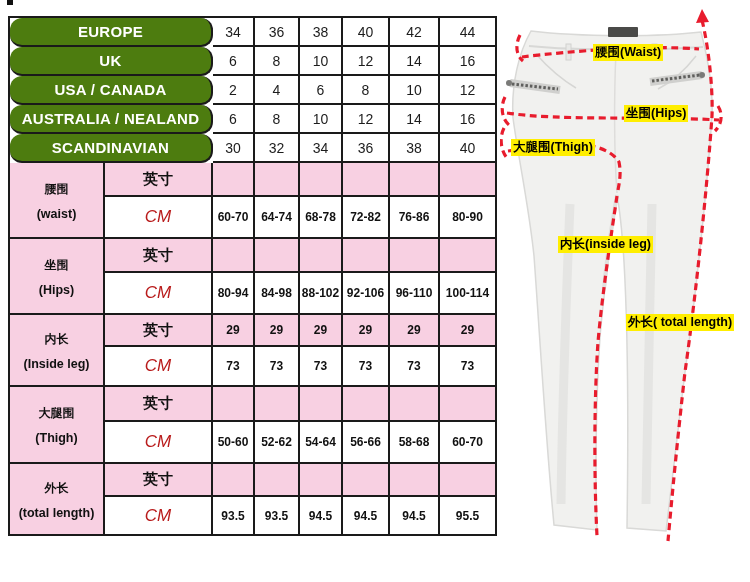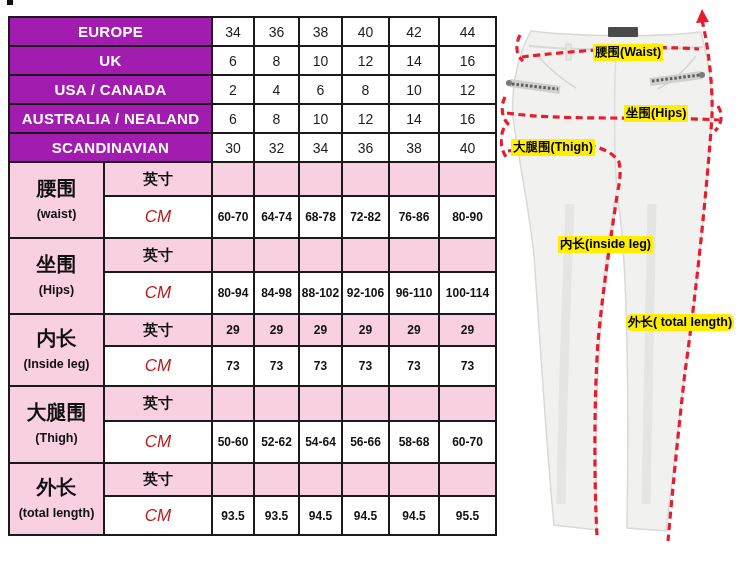--- a/index.html
+++ b/index.html
@@ -4,45 +4,45 @@
 <style>
   html,body{margin:0;padding:0;background:#ffffff;}
   #canvas{position:relative;width:750px;height:582px;background:#ffffff;overflow:hidden;
           font-family:"Liberation Sans","DejaVu Sans",sans-serif;}
 
   
   #size-table{position:absolute;left:8px;top:16px;border-collapse:separate;border-spacing:0;
               table-layout:fixed;border-top:2px solid #1a1a1a;border-left:2px solid #1a1a1a;}
   #size-table td{box-sizing:border-box;border-right:2px solid #1a1a1a;border-bottom:2px solid #1a1a1a;
                  text-align:center;vertical-align:middle;padding:0;overflow:hidden;white-space:nowrap;}
-  td.hlabel{background:#a21caf;color:#ffffff;font-weight:bold;font-size:15px;letter-spacing:.3px;
-            border-bottom:3px solid #ffffff;}
+  td.hlabel{background:#4d7c0f;color:#ffffff;font-weight:bold;font-size:15px;letter-spacing:.3px;
+            border-bottom:3px solid #ffffff;border-radius:12px;}
   td.hlabel.last{border-bottom:2px solid #1a1a1a;}
   td.uval{font-size:14px;color:#1c1c1c;background:#ffffff;}
   td.pink{background:#f8d0e2;}
   td.unit-inch{font-size:15px;font-weight:bold;color:#111;}
   td.unit-cm{font-size:17px;color:#b91c1c;background:#ffffff;font-style:italic;}
   td.rval{font-size:12px;font-weight:bold;color:#111;background:#ffffff;}
   td.rval.pink{background:#f8d0e2;}
   td.plabel{background:#f8d0e2;color:#111;}
-  .plabel .cn{font-size:20px;font-weight:bold;line-height:19px;font-family:Liberation Mono, monospace;}
+  .plabel .cn{font-size:12px;font-weight:bold;line-height:19px;}
   .plabel .en{font-size:12.5px;font-weight:bold;line-height:14px;margin-top:8px;}
 
   
   #crop-artifact{position:absolute;left:7px;top:0;width:6px;height:5px;background:#111;}
 
   
   #jeans-panel{position:absolute;left:500px;top:4px;width:250px;height:582px;}
   .diagram-label{position:absolute;background:#ffee00;color:#000;font-weight:bold;
                  font-size:12.5px;line-height:17px;padding:0 2px;white-space:nowrap;}
   #label-waist{left:93px;top:40px;}
   #label-hips{left:124px;top:101px;}
   #label-thigh{left:11px;top:135px;}
   #label-inside-leg{left:58px;top:232px;}
-  #label-total-length{left:126px;top:310px;border-radius:6px;}
+  #label-total-length{left:126px;top:310px;}
 </style>
 </head>
 <body>
 
 <div id="canvas">
 
   <div id="crop-artifact"></div>
 
   <table id="size-table">
     <colgroup>

